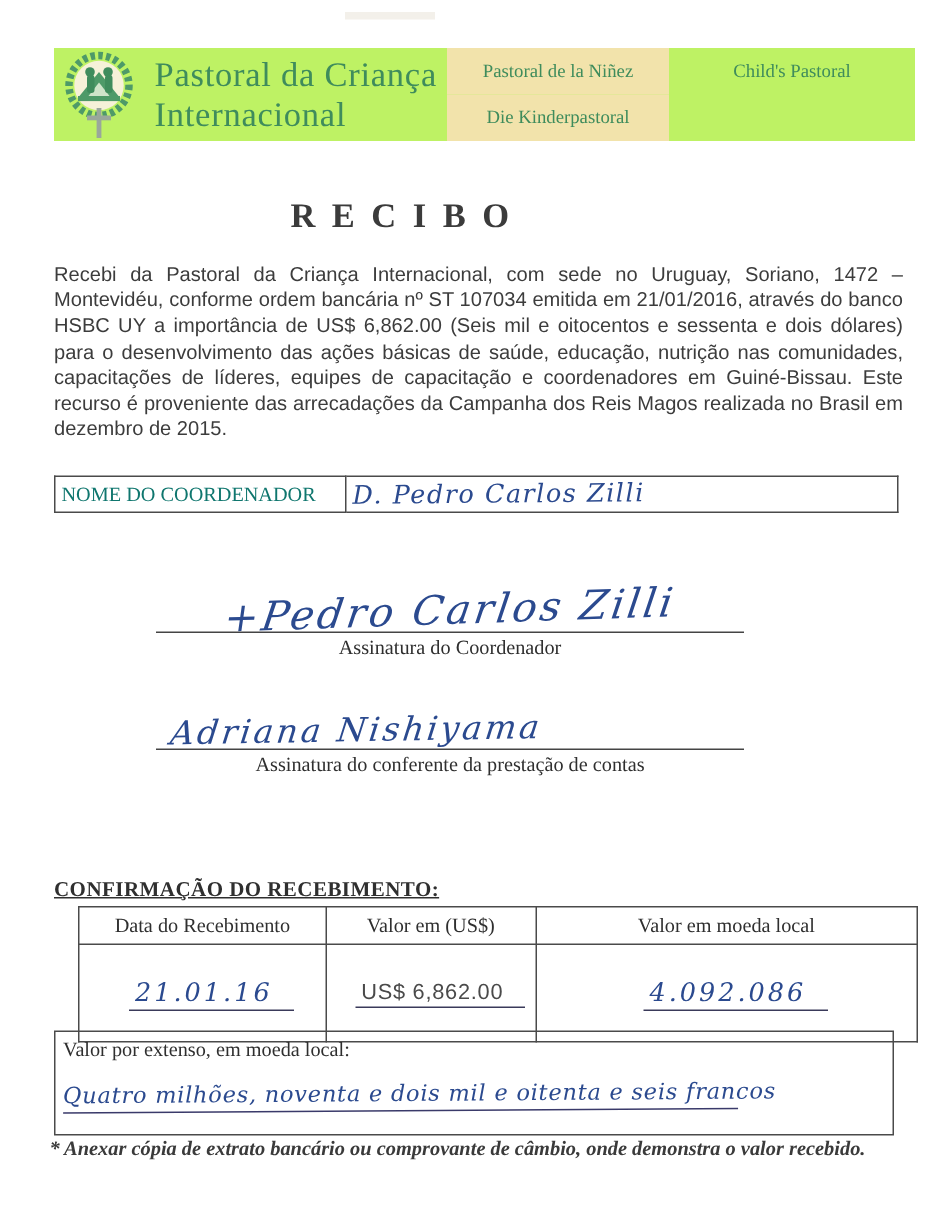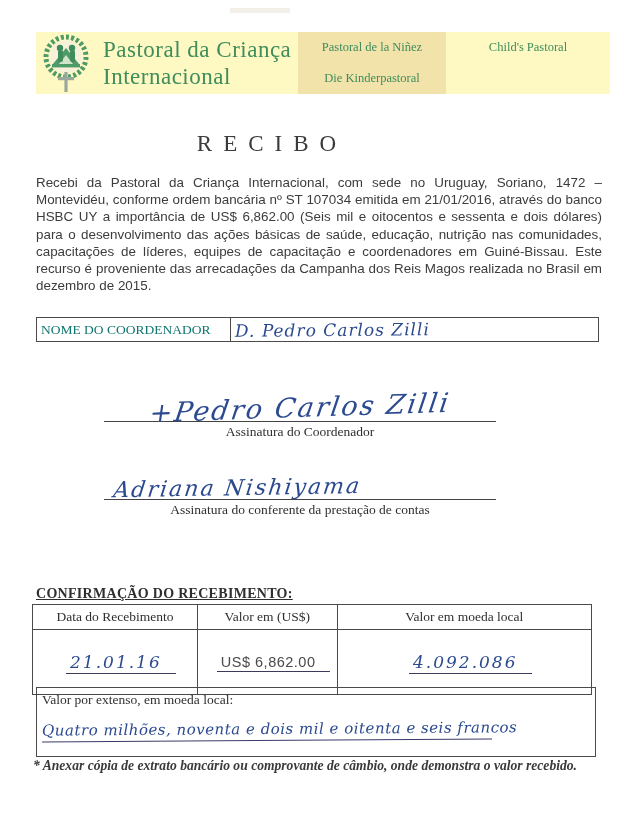--- a/index.html
+++ b/index.html
@@ -5,41 +5,41 @@
   html,body{margin:0;padding:0;}
   body{
     width:624px;height:815px;background:#ffffff;position:relative;
     font-family:"Liberation Serif",serif;color:#3a3a3a;overflow:hidden;
   }
   .abs{position:absolute;}
 
   
   .header{
     left:36px;top:32px;width:574px;height:62px;
-    background:#fef9c3;display:flex;align-items:center;
+    background:#bef264;display:flex;align-items:center;
   }
   .logo-wrap{width:56px;height:62px;margin-left:3px;flex:0 0 auto;position:relative;}
   .org-name{
     color:#3F8C5C;font-size:23px;line-height:27px;margin-left:8px;
     font-family:"Liberation Serif",serif;letter-spacing:0.5px;width:212px;
   }
   .translations{
     position:absolute;right:0;top:0;width:312px;height:62px;
     display:grid;grid-template-columns:148px 164px;grid-template-rows:31px 31px;
   }
   .trans-cell{
     display:flex;align-items:center;justify-content:center;
     color:#3F8C5C;font-size:12.5px;font-family:"Liberation Serif",serif;
   }
   .trans-cell.hl{background:#F2E3AB;}
 
   
   .doc-title{
     left:0;top:131px;width:544px;text-align:center;
-    font-weight:normal;font-size:23px;letter-spacing:11px;color:#3b3b3b;
+    font-weight:bold;font-size:23px;letter-spacing:11px;color:#3b3b3b;
   }
 
   
   .body-par{
     left:36px;top:174px;width:566px;text-align:justify;
     font-family:"Liberation Sans",sans-serif;font-size:13.4px;line-height:17.2px;
     color:#3c3c3c;
   }
 
   
@@ -66,21 +66,21 @@
   .sig2 .sig-hand{font-size:22px;text-align:left;margin-left:10px;margin-bottom:-2px;transform:skewX(-8deg) rotate(-1deg);}
   .sig-line{border-bottom:1.5px solid #444;width:100%;height:2px;}
   .sig-caption{font-size:13.5px;color:#2f2f2f;margin-top:2px;}
 
   
   .conf-heading{
     left:36px;top:586px;font-weight:bold;font-size:14px;color:#2f2f2f;
     text-decoration:underline;letter-spacing:0.3px;
   }
   .conf-table{
-    left:32px;top:604px;width:560px;border-collapse:collapse;border-radius:25px;
+    left:52px;top:604px;width:560px;border-collapse:collapse;border-radius:25px;
   }
   .conf-table td{border:1px solid #4a4a4a;text-align:center;vertical-align:middle;}
   .conf-table .hdr td{height:22px;font-size:13.5px;color:#2f2f2f;}
   .conf-table .vals td{height:62px;}
   .conf-table col.c1{width:165px;}
   .conf-table col.c2{width:140px;}
   .conf-table col.c3{width:255px;}
   .u{border-bottom:1.5px solid #3a3a5a;padding:0 14px 1px 4px;margin-left:12px;}
   .val-hand{font-size:17px;letter-spacing:2px;}
   .val-print{font-family:"Liberation Sans",sans-serif;font-size:14.5px;color:#4a4a4a;letter-spacing:0.5px;}

